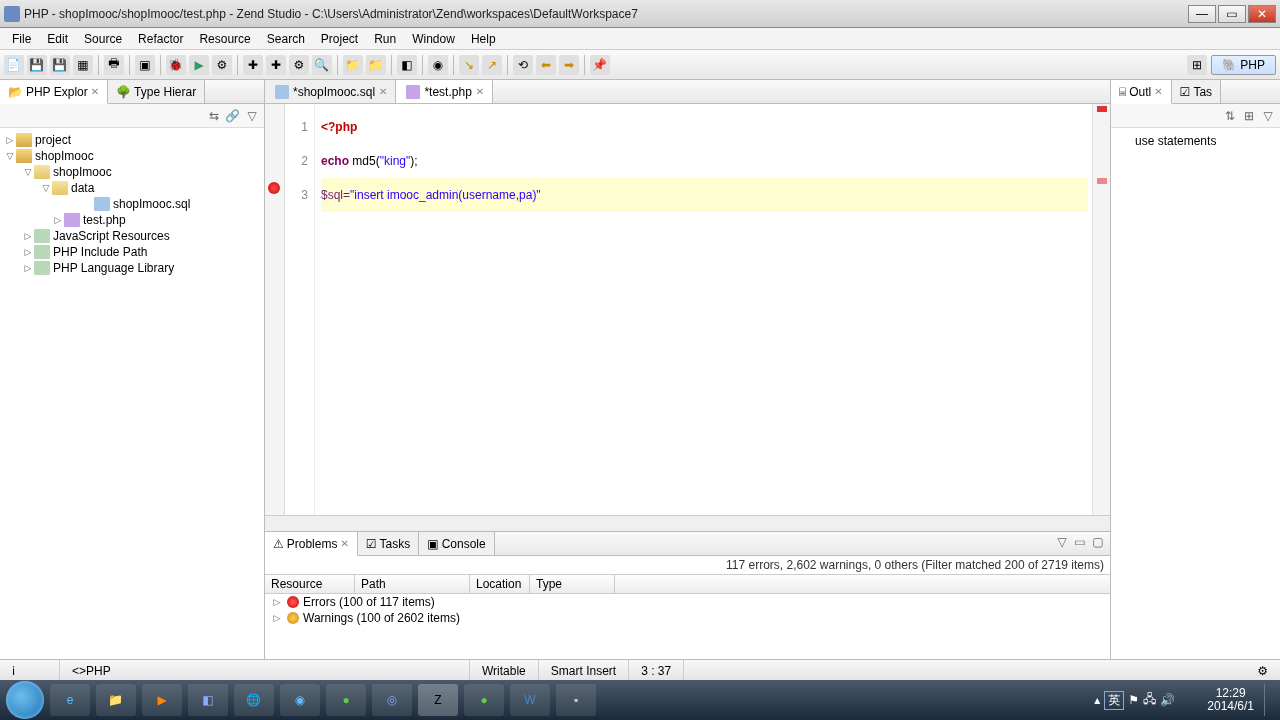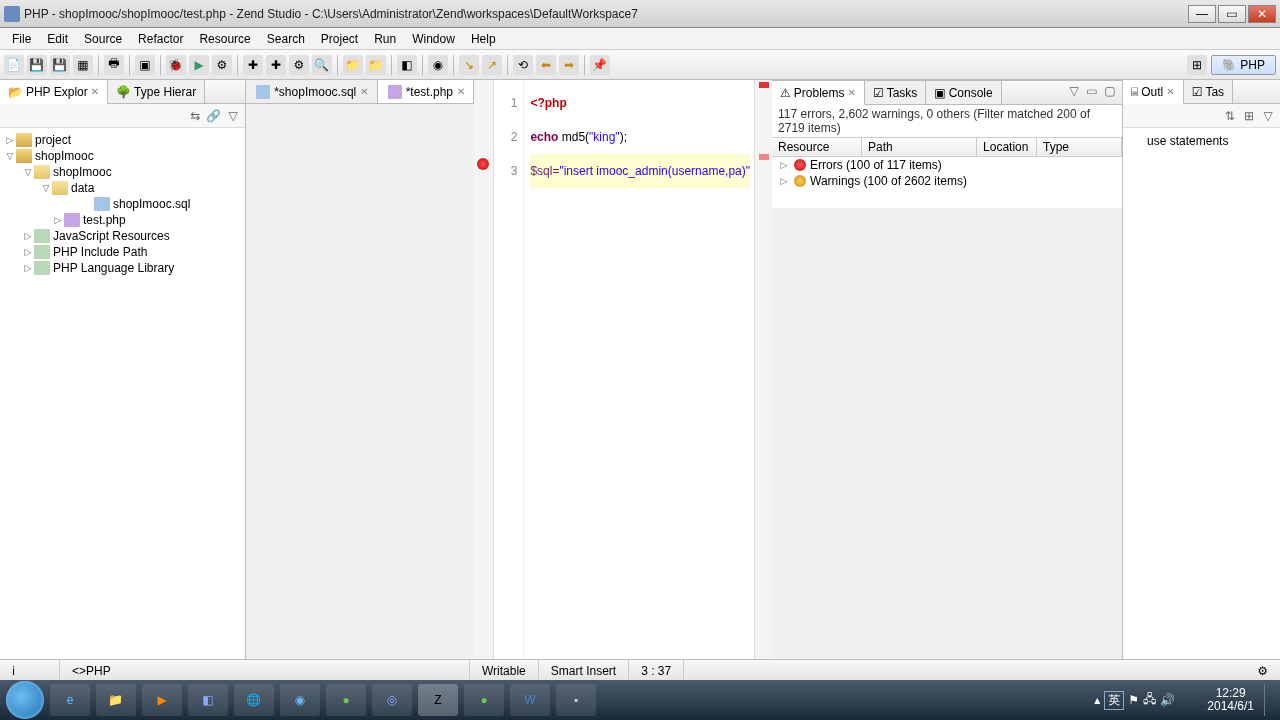--- a/index.html
+++ b/index.html
@@ -38,21 +38,21 @@
 .tree-item { display:flex; align-items:center; padding:1px 0; cursor:pointer; white-space:nowrap; }
 .tree-item .twisty { width:12px; text-align:center; color:#666; font-size:9px; }
 .tree-item .ticon { width:16px; height:14px; margin-right:3px; }
 .ic-proj { background:linear-gradient(#f5d780,#d4a84a); border-radius:1px; }
 .ic-fold { background:linear-gradient(#f7e3a0,#e4c668); border-radius:1px; }
 .ic-sql { background:#a5c5e8; border-radius:1px; }
 .ic-php { background:#c5a5e8; border-radius:1px; }
 .ic-lib { background:#b8d8b8; border-radius:1px; }
 
 
-.center { flex:1; display:flex; }
+.center { flex:1; display:flex; flex-direction:column; }
 .editor-tabs { height:24px; background:linear-gradient(#fafafa,#e8e8e8); display:flex; border-bottom:1px solid #bbb; }
 .etab { padding:3px 8px 3px 10px; border-right:1px solid #bbb; background:#efefef; cursor:pointer; display:flex; align-items:center; gap:4px; }
 .etab.active { background:#fff; }
 .etab .ficon { width:14px; height:14px; }
 .editor-body { flex:1; display:flex; background:#fff; position:relative; }
 .left-ruler { width:20px; background:#f4f4f4; border-right:1px solid #ddd; position:relative; }
 .error-marker { position:absolute; left:3px; width:12px; height:12px; background:radial-gradient(#ff5050,#c00); border-radius:50%; }
 .gutter { width:30px; background:#fff; text-align:right; padding:6px 6px 0 0; color:#888; font-family:Consolas,monospace; font-size:21px; line-height:34px; border-right:1px solid #eee;}
 .code { flex:1; padding:6px 4px 0 6px; font-family:Consolas,monospace; font-size:21px; line-height:34px; position:relative; }
 .code-line { white-space:pre; }
@@ -64,21 +64,21 @@
 .right-ruler { width:18px; background:#f4f4f4; border-left:1px solid #ddd; position:relative; }
 .ov-red { position:absolute; right:3px; width:10px; height:6px; background:#d33; }
 .hscroll { height:16px; background:#efefef; border-top:1px solid #ccc; }
 
 .right-panel { width:170px; border-left:1px solid #bbb; background:#f7f7f7; display:flex; flex-direction:column; }
 .outline-body { flex:1; background:#fff; padding:4px; }
 .outline-item { padding:2px 4px 2px 20px; cursor:pointer; }
 
 
 .bottom-panel { height:128px; border-top:1px solid #bbb; display:flex; flex-direction:column; }
-.bp-summary { padding:2px 6px; color:#333; background:#fff; }
+.bp-summary { padding:2px 6px; color:#333; background:#fff;text-align:right; }
 .bp-table { flex:1; background:#fff; overflow:auto; }
 .bp-head { display:flex; background:linear-gradient(#fdfdfd,#ececec); border-bottom:1px solid #ccc; border-top:1px solid #ccc; }
 .bp-head div { padding:2px 6px; border-right:1px solid #ccc; }
 .bp-row { display:flex; align-items:center; padding:1px 6px; gap:4px; }
 .bp-ic { width:12px; height:12px; border-radius:50%; }
 .bp-ic.err { background:radial-gradient(#ff6060,#c00); }
 .bp-ic.warn { background:radial-gradient(#ffd060,#cc8800); }
 .bp-row .tw { width:12px; color:#666; font-size:9px; text-align:center; }
 
 

